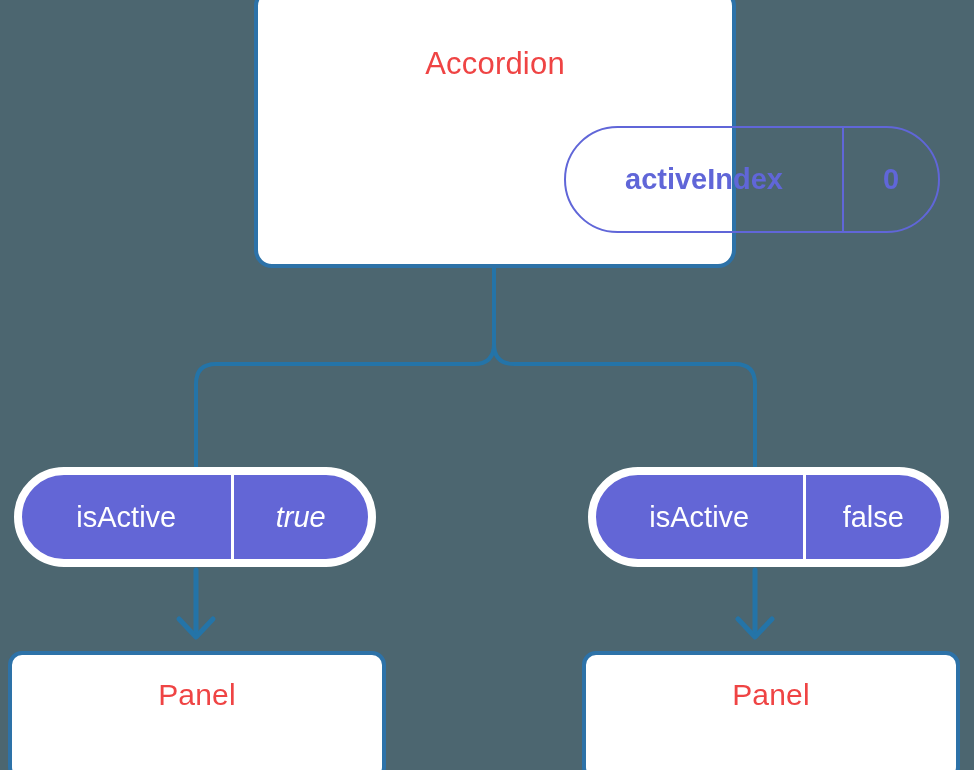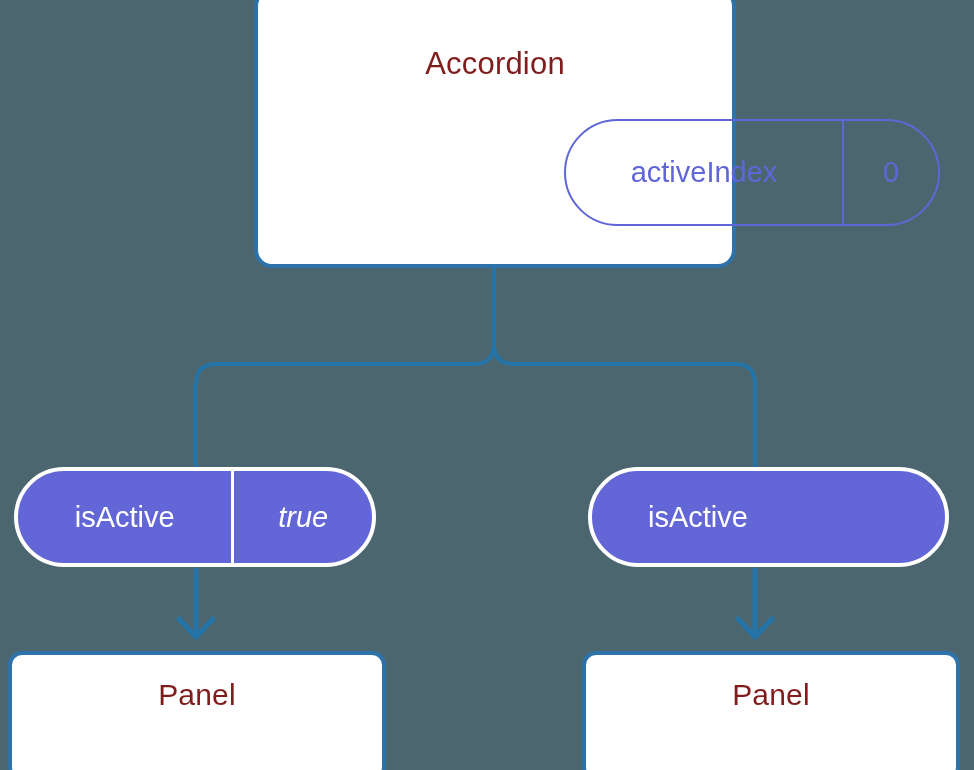--- a/index.html
+++ b/index.html
@@ -43,21 +43,21 @@
     top: -12px;
     width: 482px;
     height: 280px;
     border-radius: 18px;
   }
   .card-title {
     position: absolute;
     left: 0;
     right: 0;
     text-align: center;
-    color: #7f1d1d;
+    color: #ef4444;
     font-size: 31px;
     font-weight: 400;
     letter-spacing: 0.2px;
     white-space: nowrap;
   }
   #accordion-card .card-title {
     top: 54px;
   }
 
   .panel-card {
@@ -96,30 +96,31 @@
   }
   .pill-outline .seg {
     color: #6066d8;
     font-size: 29px;
   }
   .pill-outline .seg-value {
     border-left: 2px solid #6066d8;
   }
   #activeindex-pill {
     left: 306px;
-    top: 127px;
+    top: 134px;
     width: 376px;
     height: 107px;
+    font-weight: bold;
   }
   #activeindex-pill .seg-key   { width: 279px; }
   #activeindex-pill .seg-value { width: 97px;  }
 
   
   .pill-filled {
-    border: 4px solid #ffffff;
+    border: 8px solid #ffffff;
     background: #6366d6;
   }
   .pill-filled .seg {
     color: #ffffff;
     font-size: 29px;
   }
   .pill-filled .seg-value {
     border-left: 3px solid #ffffff;
   }
   #isactive-pill-left {
@@ -166,20 +167,21 @@
     </div>
   </div>
 
   <div class="pill pill-filled" id="isactive-pill-left">
     <div class="seg seg-key">isActive</div>
     <div class="seg seg-value">true</div>
   </div>
 
   <div class="pill pill-filled" id="isactive-pill-right">
     <div class="seg seg-key">isActive</div>
+    <div class="seg seg-value">false</div>
   </div>
 
   <div class="card panel-card" id="panel-left">
     <div class="card-title">Panel</div>
   </div>
 
   <div class="card panel-card" id="panel-right">
     <div class="card-title">Panel</div>
   </div>
 

